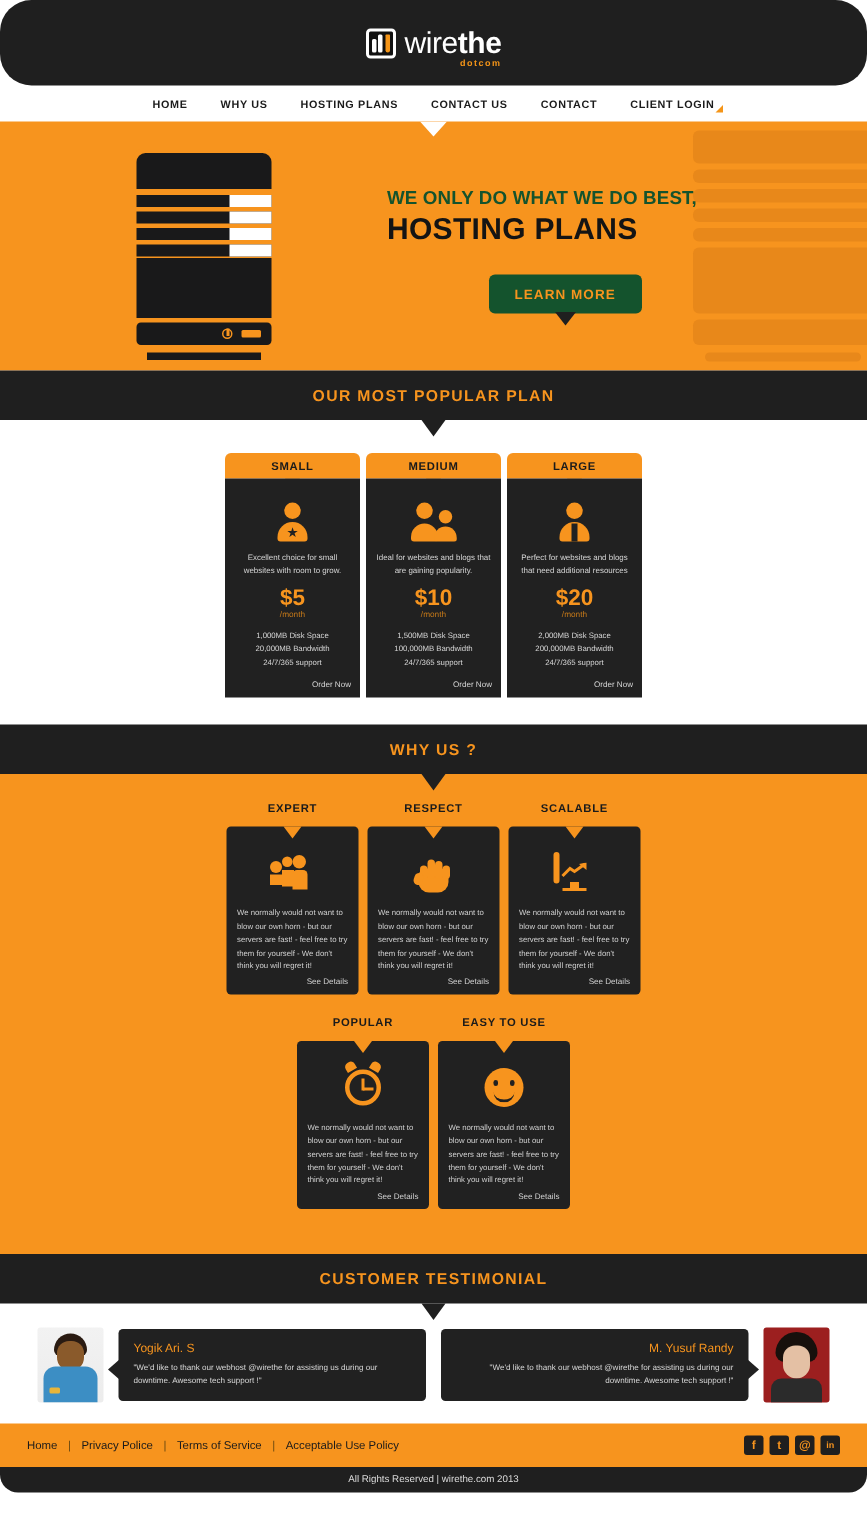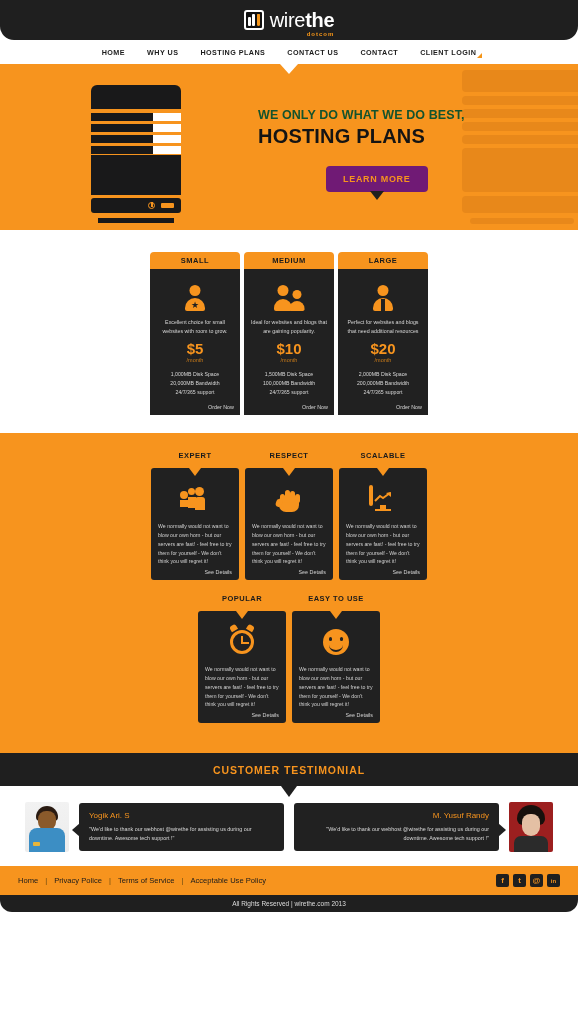--- a/index.html
+++ b/index.html
@@ -6,23 +6,23 @@
   html, body {
     width: 578px; height: 1024px;
     background: #ffffff;
     font-family: "Liberation Sans", sans-serif;
     overflow: hidden;
   }
   .page { position: relative; width: 578px; height: 1024px; background: #fff; }
 
   
   .header {
-    position: relative; height: 40px; background: #1f1f1f;
+    position: relative; height: 57px; background: #1f1f1f;
     border-bottom-left-radius: 14px; border-bottom-right-radius: 14px;
-    display: flex; align-items: center; justify-content: center;
+    display: flex; align-items: center; justify-content: center; border-radius: 21px;
   }
   .logo { display: flex; align-items: center; gap: 6px; }
   .logo-mark {
     width: 20px; height: 20px; background: #111; border: 2px solid #fff;
     border-radius: 3px; display: flex; align-items: center; justify-content: center;
     gap: 1.5px; padding: 2px;
   }
   .logo-mark i { display: block; width: 3px; background: #fff; border-radius: 1px; }
   .logo-mark i.b1 { height: 9px; align-self: flex-end; }
   .logo-mark i.b2 { height: 12px; align-self: flex-end; }
@@ -72,21 +72,21 @@
 
   
   .ghost { position: absolute; right: -4px; top: 6px; width: 120px; height: 160px; }
   .ghost div { position: absolute; background: #e8881a; border-radius: 4px; left: 0; right: 0; }
 
   .hero-copy { position: absolute; left: 258px; top: 44px; width: 220px; }
   .hero-line1 { color: #14532d; font-size: 12.5px; font-weight: bold; letter-spacing: 0.1px; }
   .hero-line2 { color: #141414; font-size: 20px; font-weight: bold; letter-spacing: 0.2px; margin-top: 3px; }
   .learn-btn {
     position: relative; display: inline-block; margin: 18px 0 0 68px;
-    background: #701a75; color: #f7941e; font-size: 9px; font-weight: bold;
+    background: #14532d; color: #f7941e; font-size: 9px; font-weight: bold;
     letter-spacing: 0.7px; padding: 8px 17px; border-radius: 4px; cursor: pointer;
   }
   .learn-btn::after {
     content: ""; position: absolute; left: 50%; bottom: -8px; transform: translateX(-50%);
     border-left: 7px solid transparent; border-right: 7px solid transparent;
     border-top: 9px solid #1f1f1f;
   }
 
   
   .band {
@@ -288,20 +288,24 @@
       <div class="server-base"></div>
     </div>
 
     <div class="hero-copy">
       <div class="hero-line1">WE ONLY DO WHAT WE DO BEST,</div>
       <div class="hero-line2">HOSTING PLANS</div>
       <div class="learn-btn">LEARN MORE</div>
     </div>
   </div>
 
+  <div class="band">
+    <h2>OUR MOST POPULAR PLAN</h2>
+    <span class="down"></span>
+  </div>
 
   <div class="plans-wrap">
     <div class="plans">
 
       <div class="plan">
         <div class="plan-head">
             <span>SMALL</span>
           </div>
         <div class="plan-body">
           <div class="plan-icon">
@@ -366,20 +370,24 @@
           <div class="plan-specs" style="white-space:pre-line;">2,000MB Disk Space
 200,000MB Bandwidth
 24/7/365 support</div>
           <div class="plan-order">Order Now</div>
         </div>
       </div>
 
     </div>
   </div>
 
+  <div class="band">
+    <h2>WHY US ?</h2>
+    <span class="down"></span>
+  </div>
 
   <div class="why-wrap">
     <div class="features">
 
       <div class="feat">
         <div class="feat-title">EXPERT</div>
         <div class="feat-card">
           <div class="feat-icon">
             <span class="i-people">
               <span class="d" style="left:0;top:4px;width:8px;height:8px;"></span>

